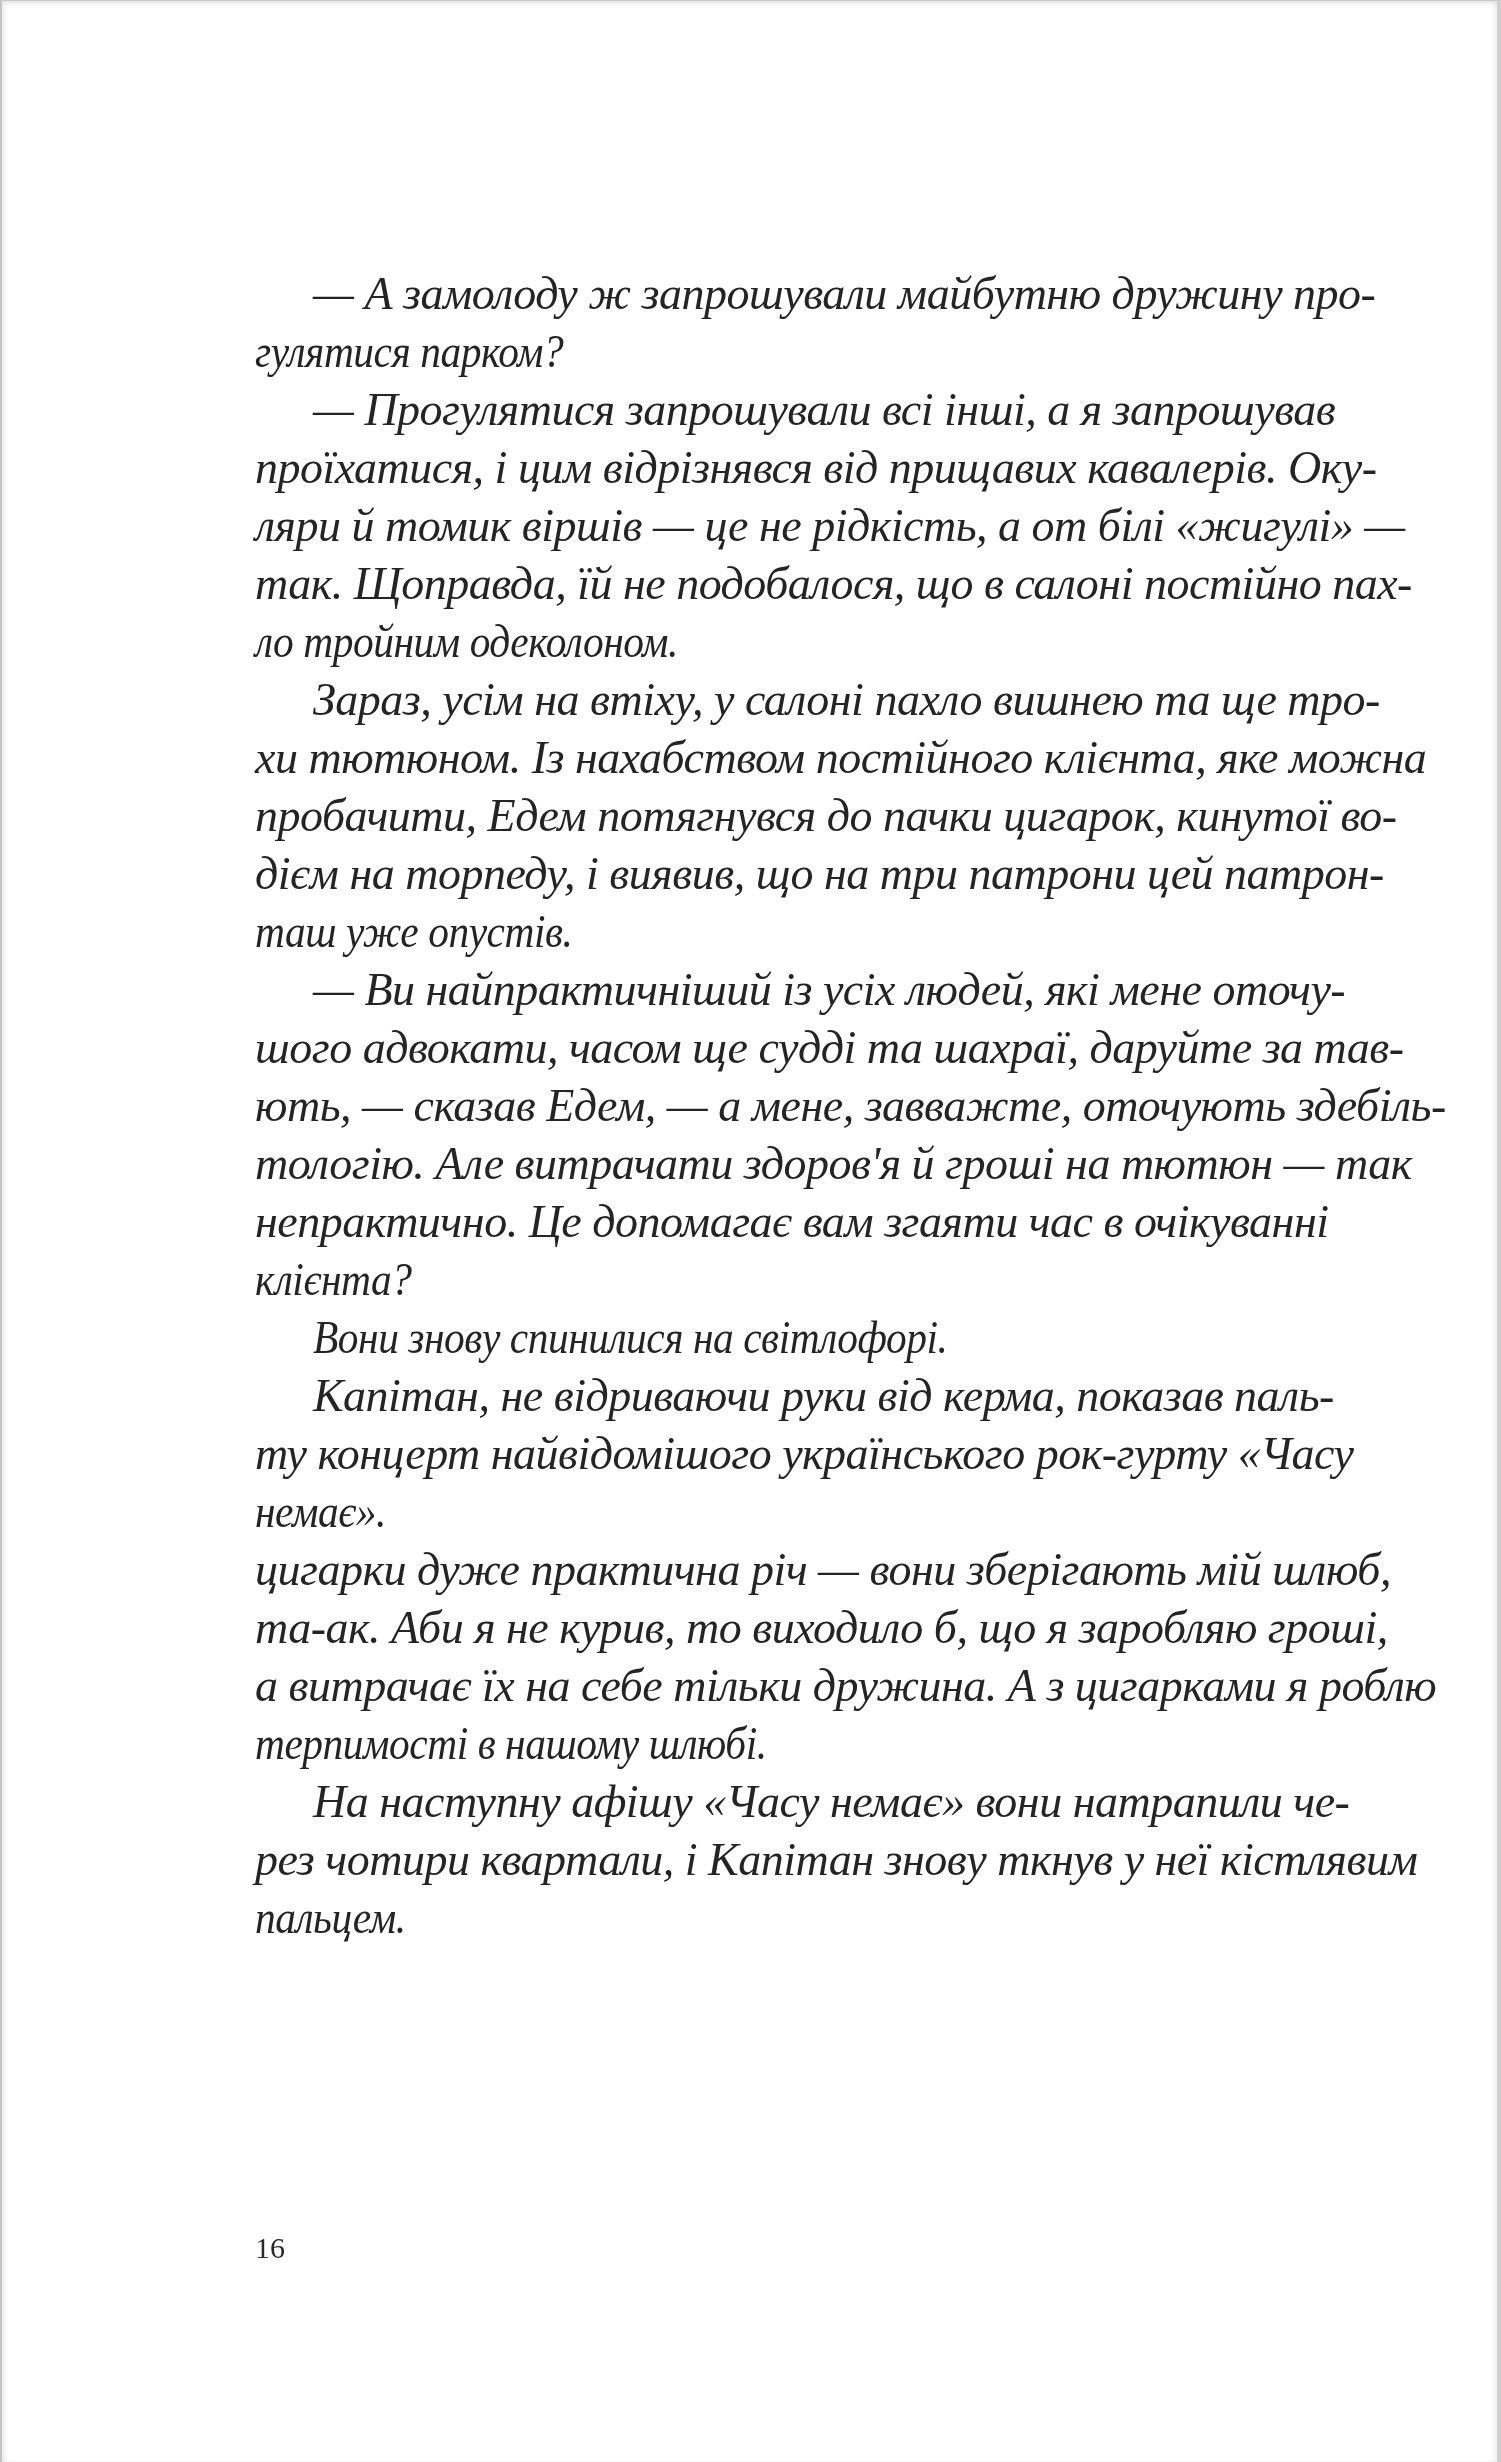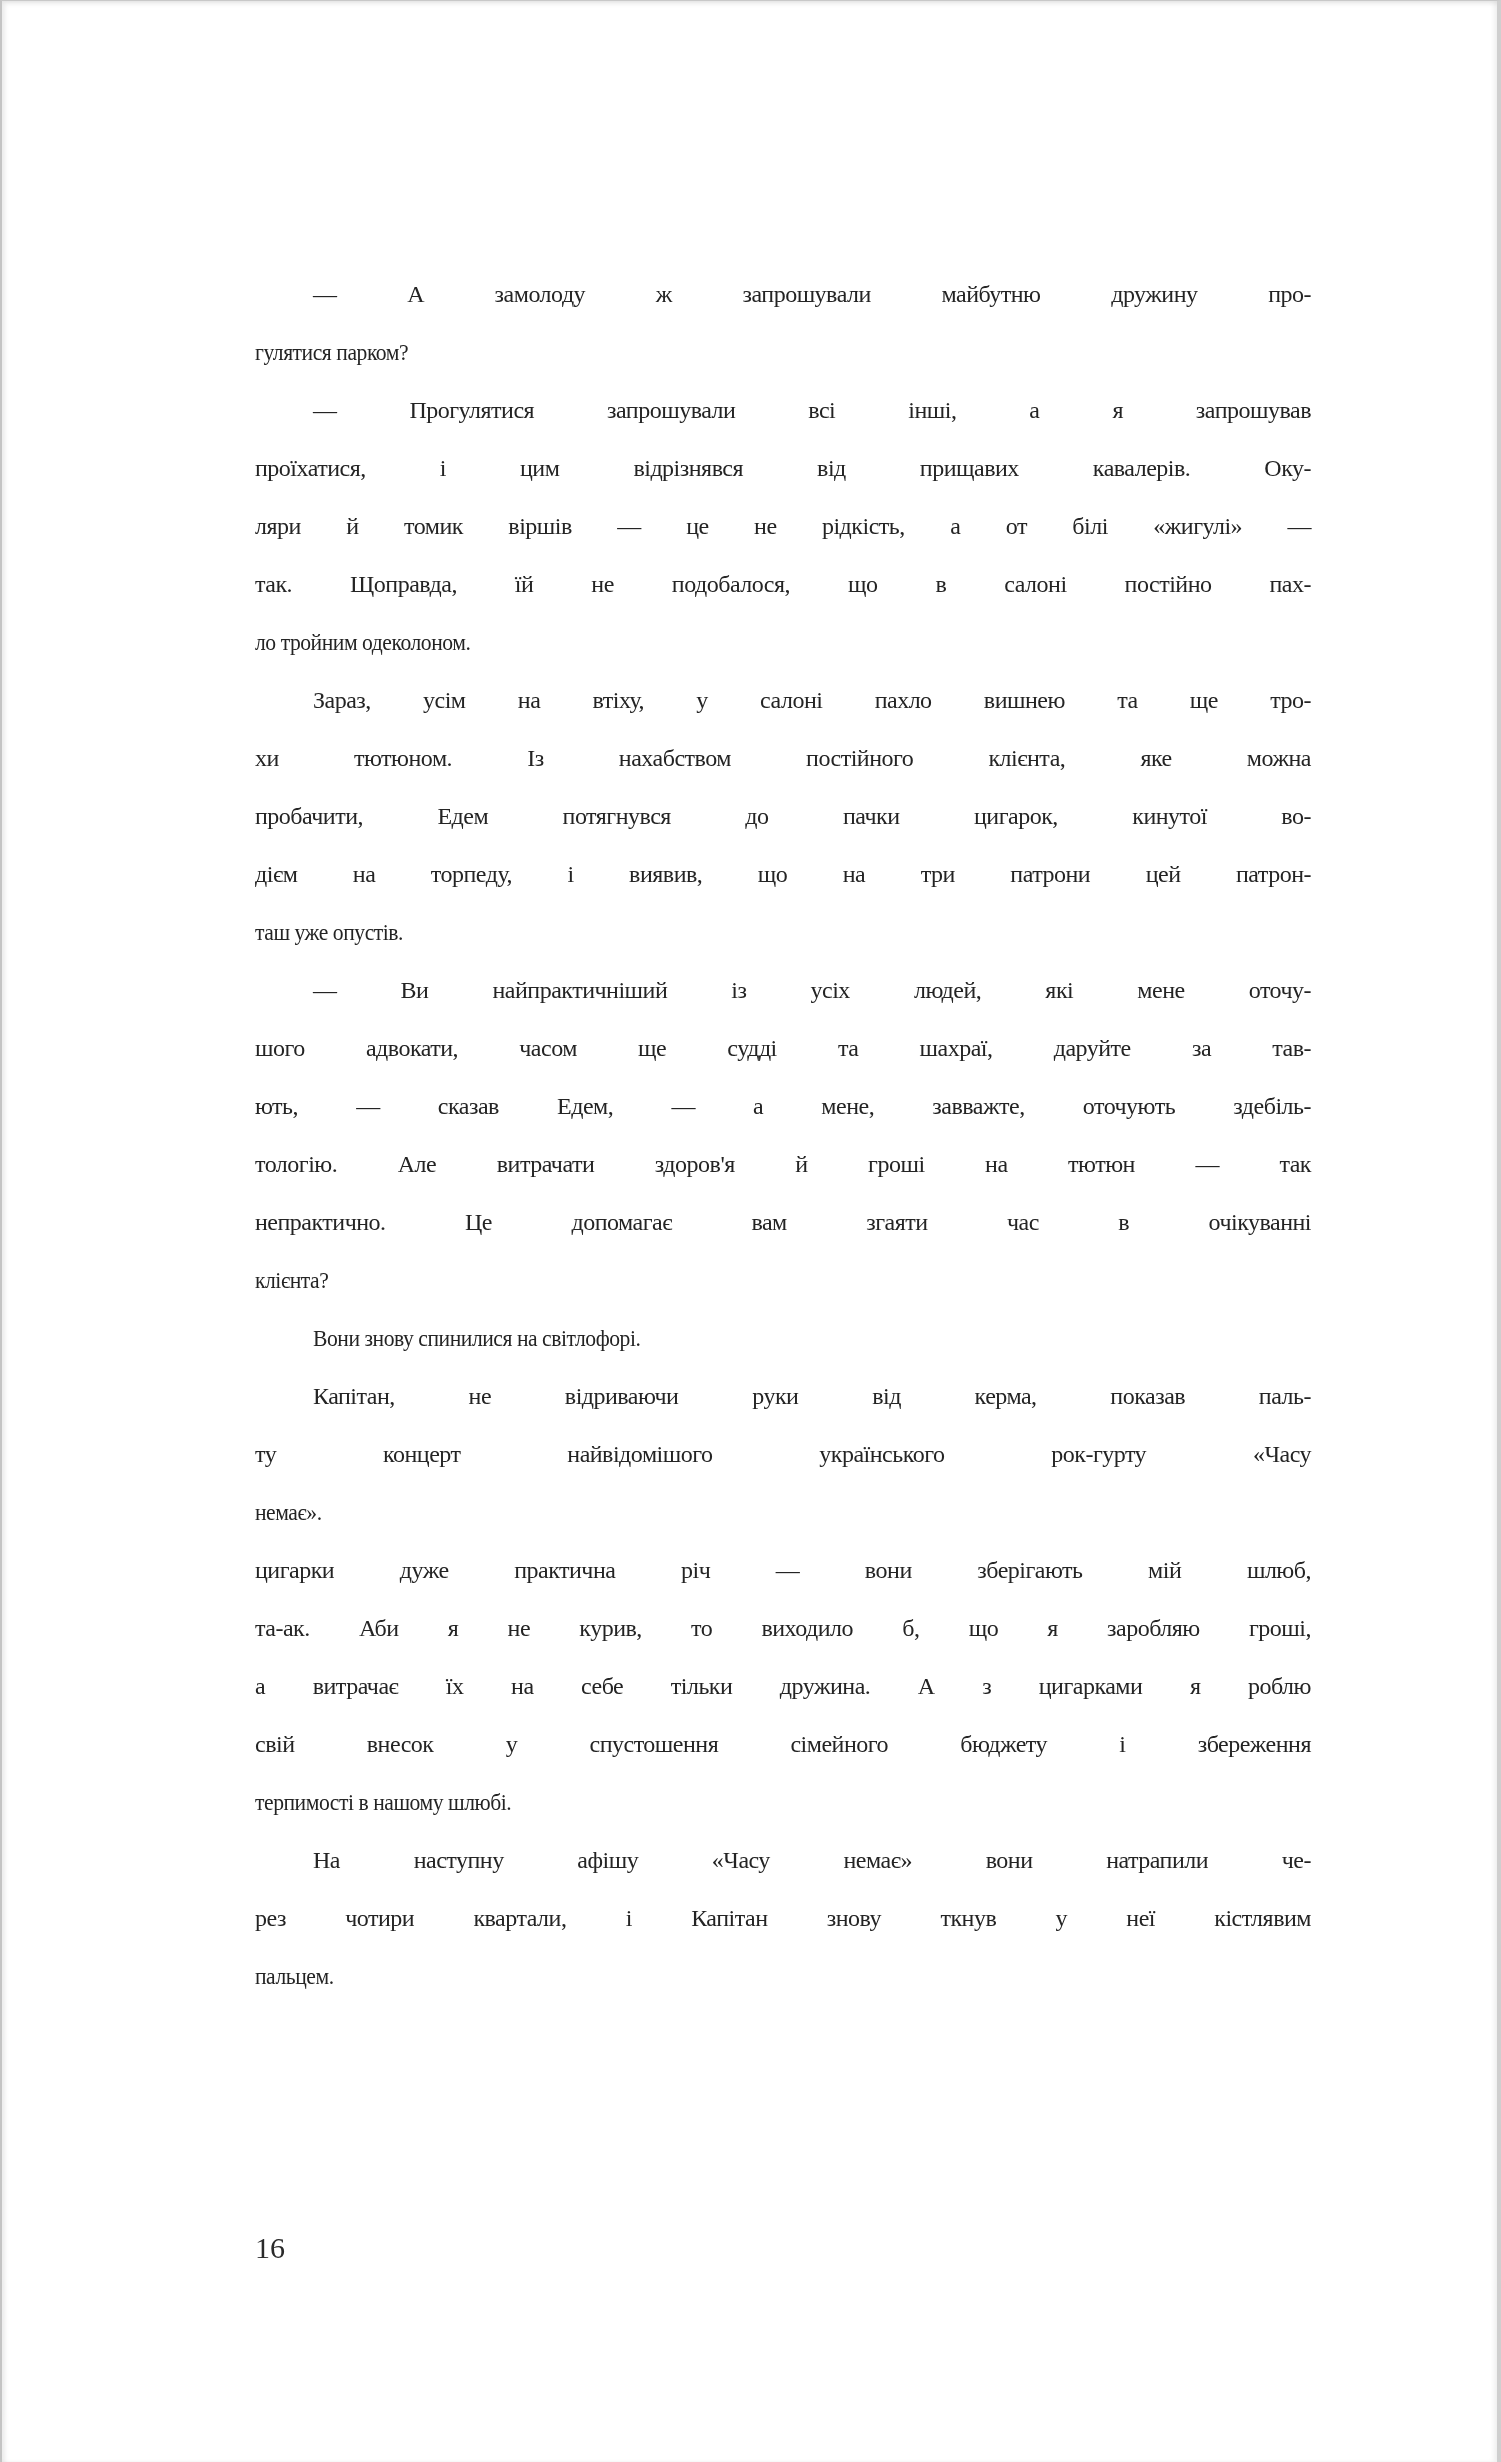--- a/index.html
+++ b/index.html
@@ -25,24 +25,25 @@
       border-right: 4.7px solid #cfcfcf;
       box-shadow: inset 3.1px 3.1px 4.7px rgba(0,0,0,0.08), inset -3.1px 0 4.7px rgba(0,0,0,0.06);
       background: #ffffff;
     }
     .text-block {
       position: absolute;
       left: 253px;
       top: 264px;
       width: 1056px;
       font-family: "Liberation Serif", "DejaVu Serif", serif;
-      font-size: 24px;
+      font-size: 46px;
       line-height: 58px;
       color: #242424;
       letter-spacing: -0.5px;
+      font-style: italic;
     }
     .line {
       display: block;
       height: 58px;
       white-space: nowrap;
       text-align: justify;
       text-align-last: justify;
       overflow: visible;
     }
     .line.last {
@@ -86,21 +87,20 @@
       <span class="line">тологію. Але витрачати здоров'я й гроші на тютюн — так</span>
       <span class="line">непрактично. Це допомагає вам згаяти час в очікуванні</span>
       <span class="line last" style="transform: scaleX(0.9); transform-origin: 0px 50%;">клієнта?</span>
       <span class="line indent last" style="transform: scaleX(0.9); transform-origin: 58px 50%;">Вони знову спинилися на світлофорі.</span>
       <span class="line indent">Капітан, не відриваючи руки від керма, показав паль-</span>
       <span class="line">ту концерт найвідомішого українського рок-гурту «Часу</span>
       <span class="line last" style="transform: scaleX(0.9); transform-origin: 0px 50%;">немає».</span>
       <span class="line">цигарки дуже практична річ — вони зберігають мій шлюб,</span>
       <span class="line">та-ак. Аби я не курив, то виходило б, що я заробляю гроші,</span>
       <span class="line">а витрачає їх на себе тільки дружина. А з цигарками я роблю</span>
-      <span class="line">свій внесок у спустошення сімейного бюджету і збереження</span>
       <span class="line last" style="transform: scaleX(0.9); transform-origin: 0px 50%;">терпимості в нашому шлюбі.</span>
       <span class="line indent">На наступну афішу «Часу немає» вони натрапили че-</span>
       <span class="line">рез чотири квартали, і Капітан знову ткнув у неї кістлявим</span>
       <span class="line last" style="transform: scaleX(0.9); transform-origin: 0px 50%;">пальцем.</span>
     </div>
   <div class="page-number">16</div>
 </div>
 
 
 </body></html>

